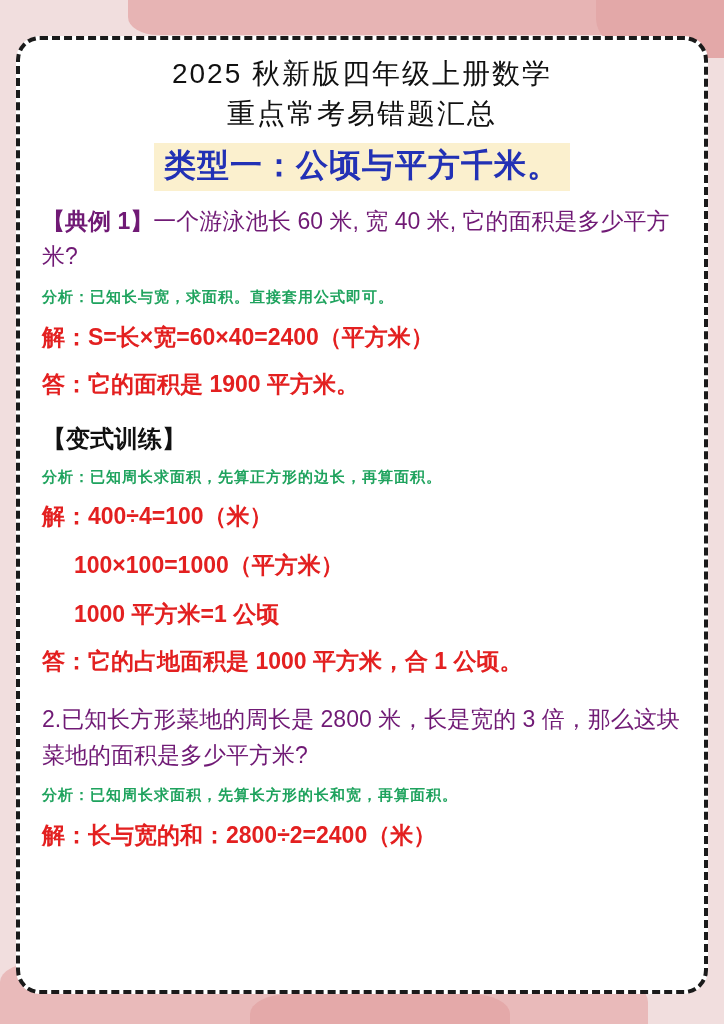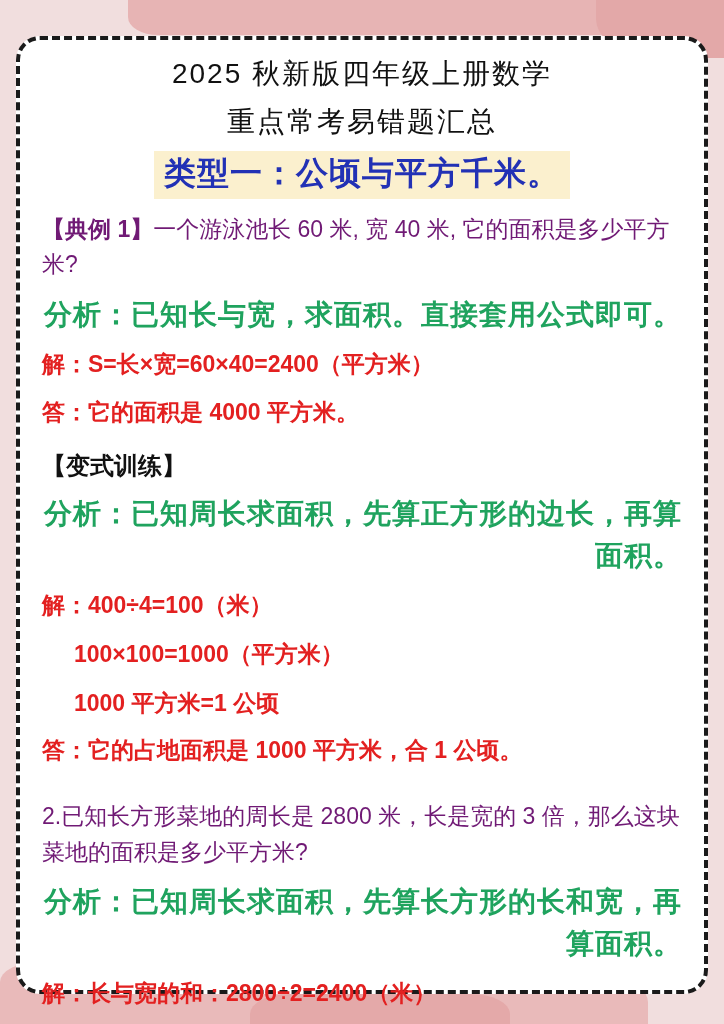--- a/index.html
+++ b/index.html
@@ -43,65 +43,64 @@
     border-radius: 24px;
     padding: 16px 22px 0 22px;
   }
   .title {
     text-align: center;
     font-size: 28px; font-weight: 400;
     color: #111111;
     letter-spacing: 2px;
     line-height: 1.3;
   }
-  .title.second { margin-top: 12px; }
+  .title.second { margin-top: 4px; }
   .badge-wrap { text-align: center; margin-top: 10px; }
   .badge {
     display: inline-block;
     background: #fbf0ce;
     color: #2231b5;
     font-size: 32px; font-weight: 800;
     letter-spacing: 1px;
     padding: 1px 10px 3px 10px;
   }
   .q {
     color: #701a75;
     font-size: 23px;
     line-height: 1.55;
     margin-top: 13px;
   }
   .q .qlabel { font-weight: 800; }
   .analysis {
     color: #1fa35e;
-    font-size: 28px;
+    font-size: 15px;
     font-weight: 700;
     line-height: 1.5;
     margin-top: 11px;
     letter-spacing: 1px;
-    text-align: right;
   }
   .red {
     color: #e32020;
     font-size: 23px;
     font-weight: 800;
     line-height: 1.55;
     margin-top: 10px;
   }
   .sol-row { display: flex; }
   .sol-row .sol-label { flex: none; }
   .sol-indent { margin-left: 32px; margin-top: 13px; }
   .sol-first { margin-top: 11px; }
   .answer { margin-top: 12px; }
   .section-heading {
     color: #111111;
     font-size: 24px; font-weight: 800;
     margin-top: 20px;
   }
   .problem { margin-top: 18px; }
-  .gap-lg { margin-top: 30px; }
+  .gap-lg { margin-top: 22px; }
 </style>
 </head>
 <body>
 
 <div class="wash-top"></div>
 <div class="wash-top-blob"></div>
 <div class="wash-bottom"></div>
 <div class="wash-bottom-deep"></div>
 
 <div class="card">
@@ -117,21 +116,21 @@
 
   <div class="analysis"><span>分析：</span><span>已知长与宽，求面积。直接套用公式即可。</span></div>
 
   <div class="red sol-row sol-first">
       <span class="sol-label">解：</span>
       <span>S=长×宽=60×40=2400（平方米）</span>
     </div>
 
   <div class="red sol-row answer">
       <span class="sol-label">答：</span>
-      <span>它的面积是 4000 平方米。</span>
+      <span>它的面积是 1900 平方米。</span>
     </div>
 
   <div class="section-heading">【变式训练】</div>
 
 
   <div class="analysis"><span>分析：</span><span>已知周长求面积，先算正方形的边长，再算面积。</span></div>
 
   <div class="red sol-row sol-first">
       <span class="sol-label">解：</span>
       <span>400÷4=100（米）</span>

